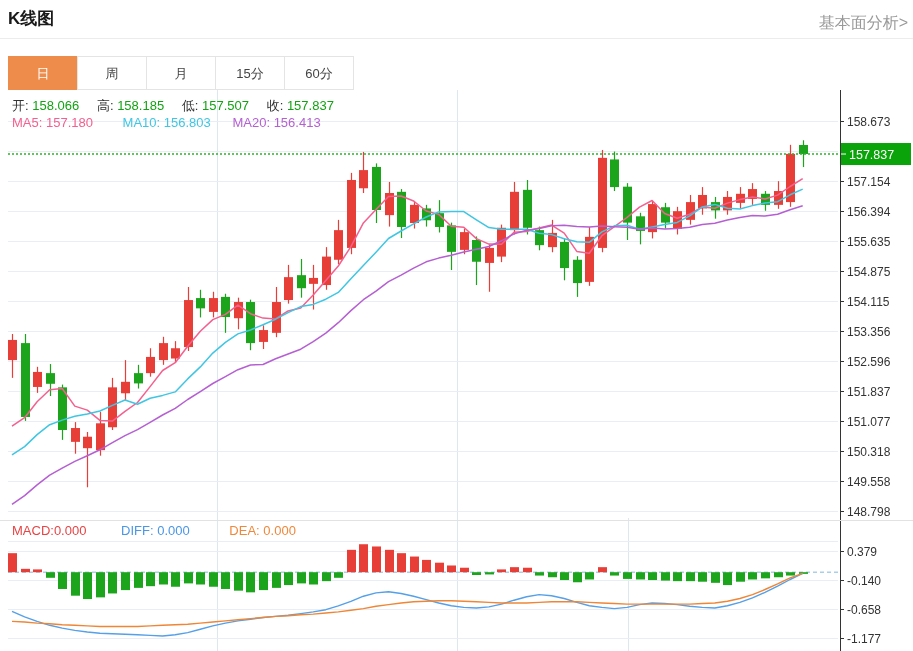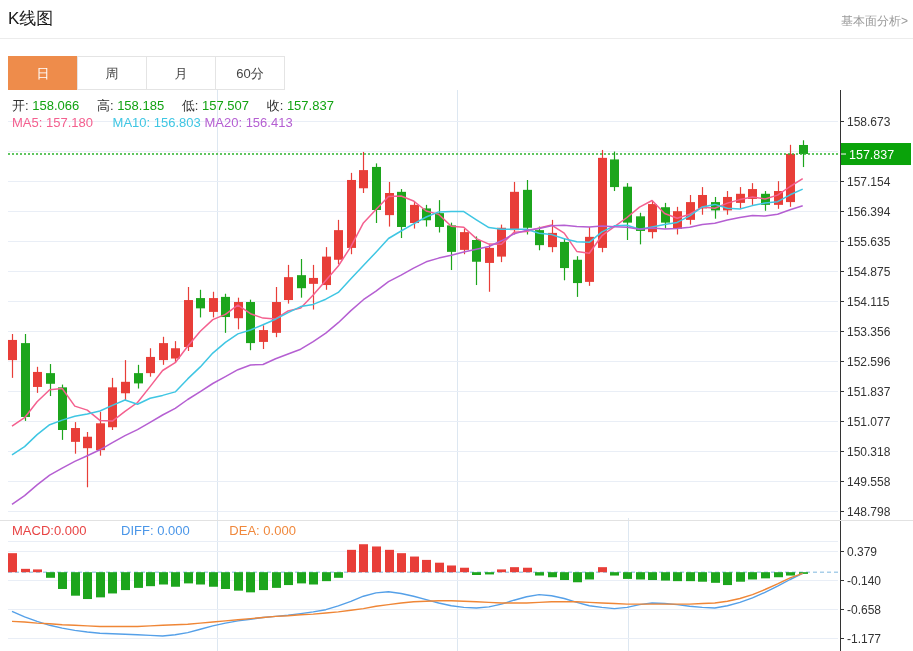--- a/index.html
+++ b/index.html
@@ -1,54 +1,55 @@
 <!DOCTYPE html>
 <html><head>
 <meta charset="utf-8">
 <style>
   html,body{margin:0;padding:0}
   body{width:913px;height:651px;position:relative;background:#fff;overflow:hidden;
        font-family:"Liberation Sans",sans-serif;color:#333}
-  .title{position:absolute;left:8px;top:7px;font-size:17px;font-weight:normal;color:#1a1a1a}
-  .analysis-link{position:absolute;right:5px;top:13px;font-size:12px;color:#999;cursor:pointer;text-decoration:none}
+  .title{position:absolute;left:8px;top:7px;font-size:17px;font-weight:bold;color:#1a1a1a}
+  .analysis-link{position:absolute;right:5px;top:13px;font-size:16px;color:#999;cursor:pointer;text-decoration:none}
   .divider{position:absolute;left:0;top:38px;width:913px;height:1px;background:#ececec}
   .tabs{position:absolute;left:8px;top:56px;display:flex;z-index:4}
   .tab{width:70px;height:34px;line-height:34px;text-align:center;border:1px solid #e4e4e4;
        margin-left:-1px;font-size:13px;color:#444;background:#fff;cursor:pointer;box-sizing:border-box}
   .tab:first-child{margin-left:0}
   .tab.active{background:#ee8c4b;border-color:#ee8c4b;color:#fff}
   svg{position:absolute;left:0;z-index:1}
   #main-svg{top:90px}
   #macd-svg{top:518px}
   .sep{position:absolute;left:0;top:520px;width:913px;height:1px;background:#e2e2e2;z-index:2}
   .row{position:absolute;z-index:3;font-size:13px;white-space:nowrap}
   .row-ohlc{left:12px;top:97px}
   .row-ma{left:12px;top:115px}
   .row-macd{left:12px;top:523px}
   .pair{margin-right:14px}
   .lbl{color:#333}
   .val{color:#12a312}
-  .ma5{color:#f4608f;margin-right:16px}
-  .ma10{color:#3fc6e3;}
+  .ma5{color:#f4608f;margin-right:26px}
+  .ma10{color:#3fc6e3;margin-right:18px}
   .ma20{color:#b55fd2}
   .macd-t{color:#e84444;margin-right:31px}
   .diff-t{color:#4a96e8;margin-right:36px}
   .dea-t{color:#f0883c}
 </style>
 </head>
 <body>
 
 <div class="title">K线图</div>
 <a class="analysis-link">基本面分析&gt;</a>
 <div class="divider"></div>
 
 <div class="tabs">
   <div class="tab active">日</div>
   <div class="tab">周</div>
   <div class="tab">月</div>
+  <div class="tab">15分</div>
   <div class="tab">60分</div>
 </div>
 
 <svg id="main-svg" width="913" height="430">
     <line x1="217.5" y1="0" x2="217.5" y2="430" stroke="#dde7f1" stroke-width="1"></line>
     <line x1="457.5" y1="0" x2="457.5" y2="430" stroke="#dde7f1" stroke-width="1"></line>
     <line x1="8" y1="61.5" x2="838" y2="61.5" stroke="#e9eef6" stroke-width="1"></line>
     <line x1="8" y1="31.5" x2="838" y2="31.5" stroke="#e9eef6" stroke-width="1"></line>
     <line x1="840" y1="31.5" x2="844" y2="31.5" stroke="#333333" stroke-width="1"></line>
     <text x="847" y="35.5" fill="#333333" font-size="12" font-family="&quot;Liberation Sans&quot;,sans-serif">158.673</text>

